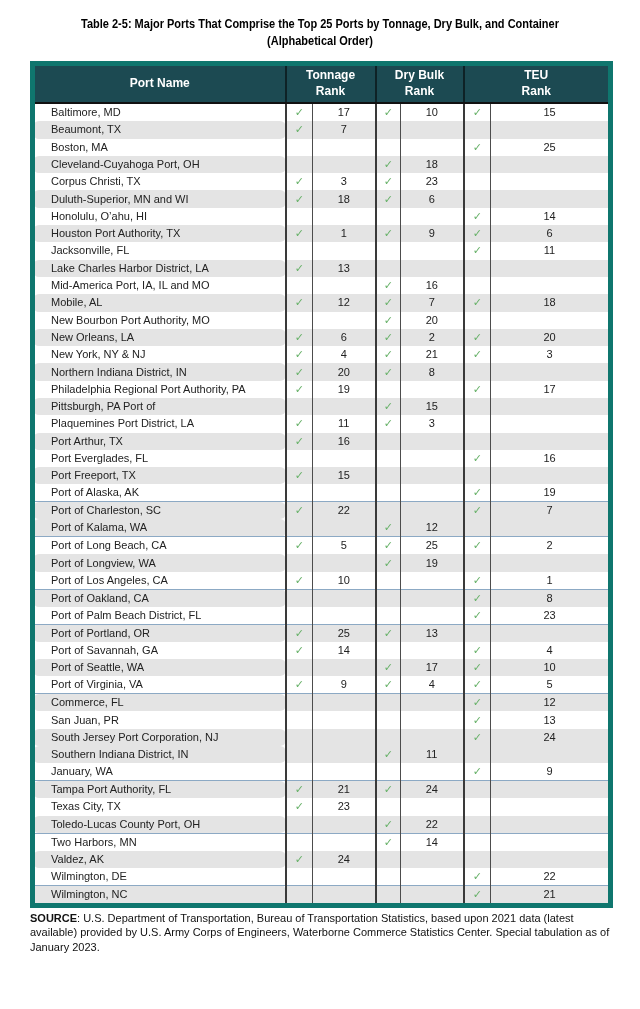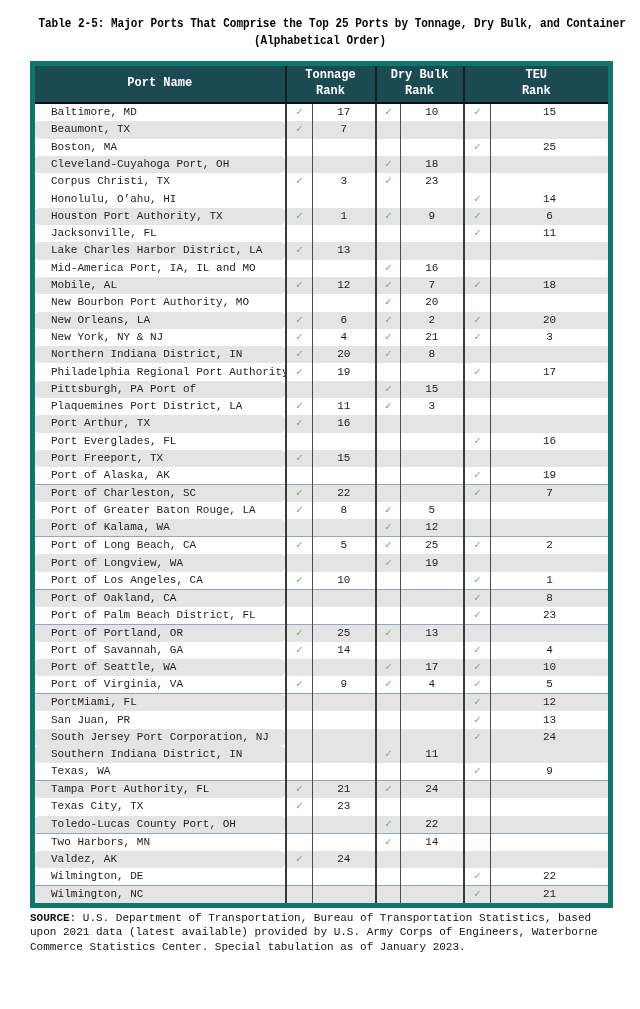--- a/index.html
+++ b/index.html
@@ -2,21 +2,21 @@
 <html style="--header-bg: #1c4a52; --stripe: #e4e4e4; --check: #67b168; --divider: #8ca9c4;"><head>
 <meta charset="utf-8">
 <style>
   * { margin: 0; padding: 0; box-sizing: border-box; }
   html, body { background: #ffffff; }
   .page {
     position: relative;
     width: 640px;
     height: 1009px;
     background: #fff;
-    font-family: Liberation Mono, monospace;
+    font-family: Liberation Sans, sans-serif;
     color: #1a1a1a;
     overflow: hidden;
   }
   .title {
     margin: 16px 0 11px 0;
     text-align: center;
     font-size: 12.5px;
     font-weight: bold;
     color: #000;
     line-height: 1.35;
@@ -158,20 +158,29 @@
         </tr>
         <tr>
           <td class="port">Corpus Christi, TX</td>
           <td class="chk">✓</td>
           <td class="num">3</td>
           <td class="chk">✓</td>
           <td class="num">23</td>
           <td class="chk"></td>
           <td class="num"></td>
         </tr>
+        <tr class="alt">
+          <td class="port">Duluth-Superior, MN and WI</td>
+          <td class="chk">✓</td>
+          <td class="num">18</td>
+          <td class="chk">✓</td>
+          <td class="num">6</td>
+          <td class="chk"></td>
+          <td class="num"></td>
+        </tr>
         <tr>
           <td class="port">Honolulu, O’ahu, HI</td>
           <td class="chk"></td>
           <td class="num"></td>
           <td class="chk"></td>
           <td class="num"></td>
           <td class="chk">✓</td>
           <td class="num">14</td>
         </tr>
         <tr class="alt">
@@ -320,29 +329,20 @@
         </tr>
         <tr class="alt divider">
           <td class="port">Port of Charleston, SC</td>
           <td class="chk">✓</td>
           <td class="num">22</td>
           <td class="chk"></td>
           <td class="num"></td>
           <td class="chk">✓</td>
           <td class="num">7</td>
         </tr>
-        <tr>
-          <td class="port">Port of Greater Baton Rouge, LA</td>
-          <td class="chk">✓</td>
-          <td class="num">8</td>
-          <td class="chk">✓</td>
-          <td class="num">5</td>
-          <td class="chk"></td>
-          <td class="num"></td>
-        </tr>
         <tr class="alt">
           <td class="port">Port of Kalama, WA</td>
           <td class="chk"></td>
           <td class="num"></td>
           <td class="chk">✓</td>
           <td class="num">12</td>
           <td class="chk"></td>
           <td class="num"></td>
         </tr>
         <tr class="divider">
@@ -420,21 +420,21 @@
         <tr>
           <td class="port">Port of Virginia, VA</td>
           <td class="chk">✓</td>
           <td class="num">9</td>
           <td class="chk">✓</td>
           <td class="num">4</td>
           <td class="chk">✓</td>
           <td class="num">5</td>
         </tr>
         <tr class="alt divider">
-          <td class="port">PortMiami, FL</td>
+          <td class="port">Commerce, FL</td>
           <td class="chk"></td>
           <td class="num"></td>
           <td class="chk"></td>
           <td class="num"></td>
           <td class="chk">✓</td>
           <td class="num">12</td>
         </tr>
         <tr>
           <td class="port">San Juan, PR</td>
           <td class="chk"></td>
@@ -456,21 +456,21 @@
         <tr class="alt">
           <td class="port">Southern Indiana District, IN</td>
           <td class="chk"></td>
           <td class="num"></td>
           <td class="chk">✓</td>
           <td class="num">11</td>
           <td class="chk"></td>
           <td class="num"></td>
         </tr>
         <tr>
-          <td class="port">Texas, WA</td>
+          <td class="port">January, WA</td>
           <td class="chk"></td>
           <td class="num"></td>
           <td class="chk"></td>
           <td class="num"></td>
           <td class="chk">✓</td>
           <td class="num">9</td>
         </tr>
         <tr class="alt divider">
           <td class="port">Tampa Port Authority, FL</td>
           <td class="chk">✓</td>

